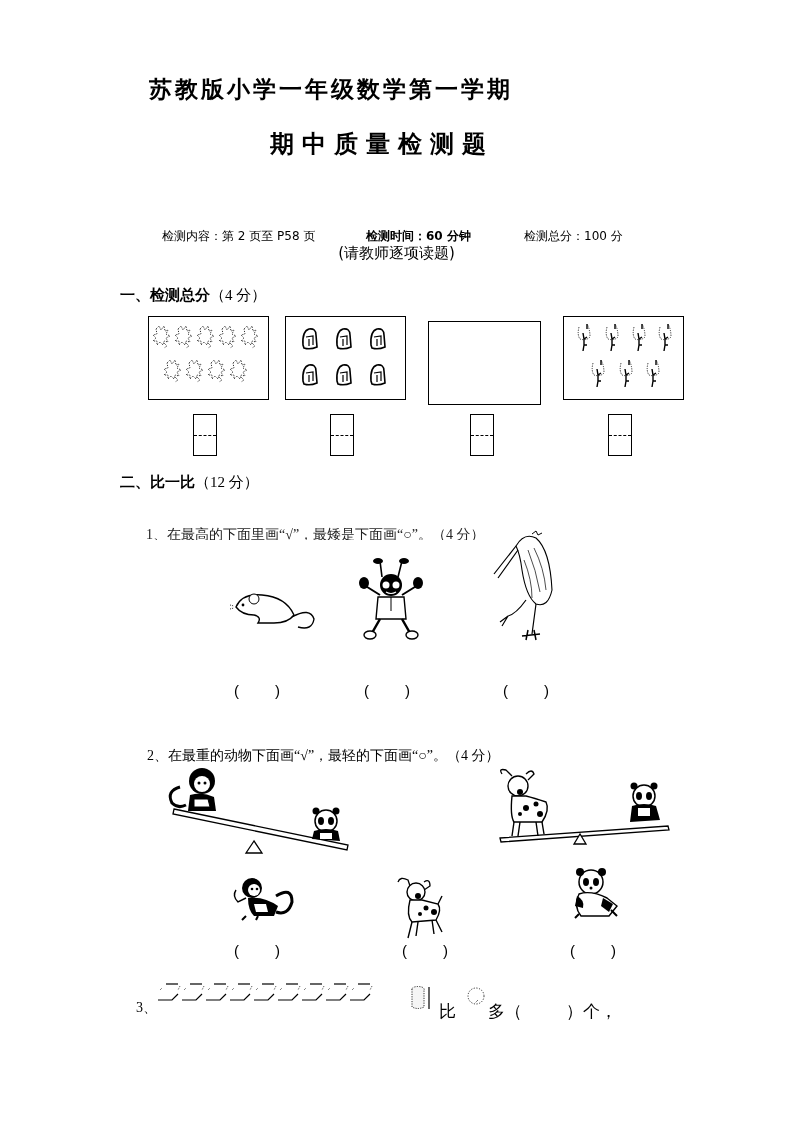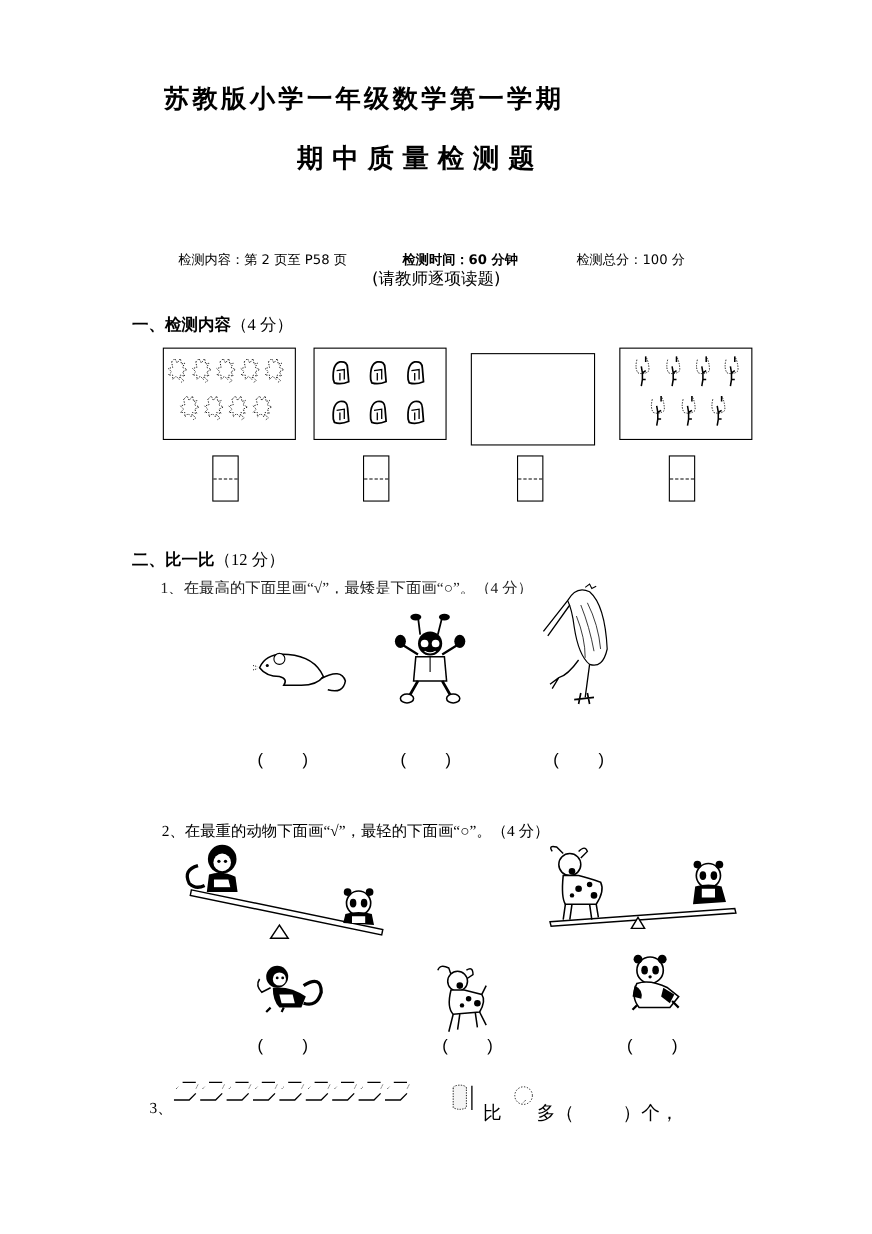--- a/index.html
+++ b/index.html
@@ -32,21 +32,21 @@
 <div class="abs meta" style="left:366px;font-weight:bold;">
   <span>检测时间：</span><span>60 分钟</span>
 </div>
 <div class="abs meta" style="left:524px;">
   <span>检测总分：</span><span>100 分</span>
 </div>
 
 <div class="abs note">(请教师逐项读题)</div>
 
 <div class="abs sec" style="left:120px; top:286px;">
-  <span>一、检测内容</span><span class="pts">（4 分）</span>
+  <span>一、检测总分</span><span class="pts">（4 分）</span>
 </div>
 
 <div class="abs picbox" style="left:148px; top:316px; width:121px; height:84px;">
   <svg width="118" height="81">
     <defs>
       <g id="spk">
         <path d="M2,4 l3,-3 l2,4 l3,-4 l1,5 l3,-1 l-2,4 l4,2 l-4,2 l2,4 l-4,-1 l-1,4 l-3,-3 l-3,3 l0,-4 l-4,0 l3,-3 l-3,-3 l4,-1 z" fill="none" stroke="#000" stroke-width="0.8" stroke-dasharray="1.2,1.2"></path>
         <path d="M10,18 l3,3 l-3,2" fill="none" stroke="#000" stroke-width="0.8" stroke-dasharray="1,1"></path>
       </g>
     </defs>
@@ -105,21 +105,21 @@
 <div class="abs ansbox" style="left:330px; top:414px;">
     <div class="dash"></div>
   </div>
 <div class="abs ansbox" style="left:470px; top:414px;">
     <div class="dash"></div>
   </div>
 <div class="abs ansbox" style="left:608px; top:414px;">
     <div class="dash"></div>
   </div>
 
-<div class="abs sec" style="left:120px; top:473px;margin-top:27px;">
+<div class="abs sec" style="left:120px; top:473px;">
   <span>二、比一比</span><span class="pts">（12 分）</span>
 </div>
 
 <div class="abs q" style="left:146px; top:514px; height:14px; overflow:hidden; color:#222;">1、在最高的下面里画“√”，最矮是下面画“○”。（4 分）</div>
 
 <div class="abs" style="left:228px; top:585px;">
   <svg width="90" height="56">
     <path d="M8,22 Q14,8 34,10 Q58,12 66,30 Q60,38 46,38 L30,38 Q34,32 26,30 Q14,30 8,22 Z" fill="#fff" stroke="#000" stroke-width="1.4"></path>
     <circle cx="26" cy="14" r="5" fill="#fff" stroke="#000" stroke-width="1"></circle>
     <circle cx="15" cy="20" r="1.4" fill="#000"></circle>

